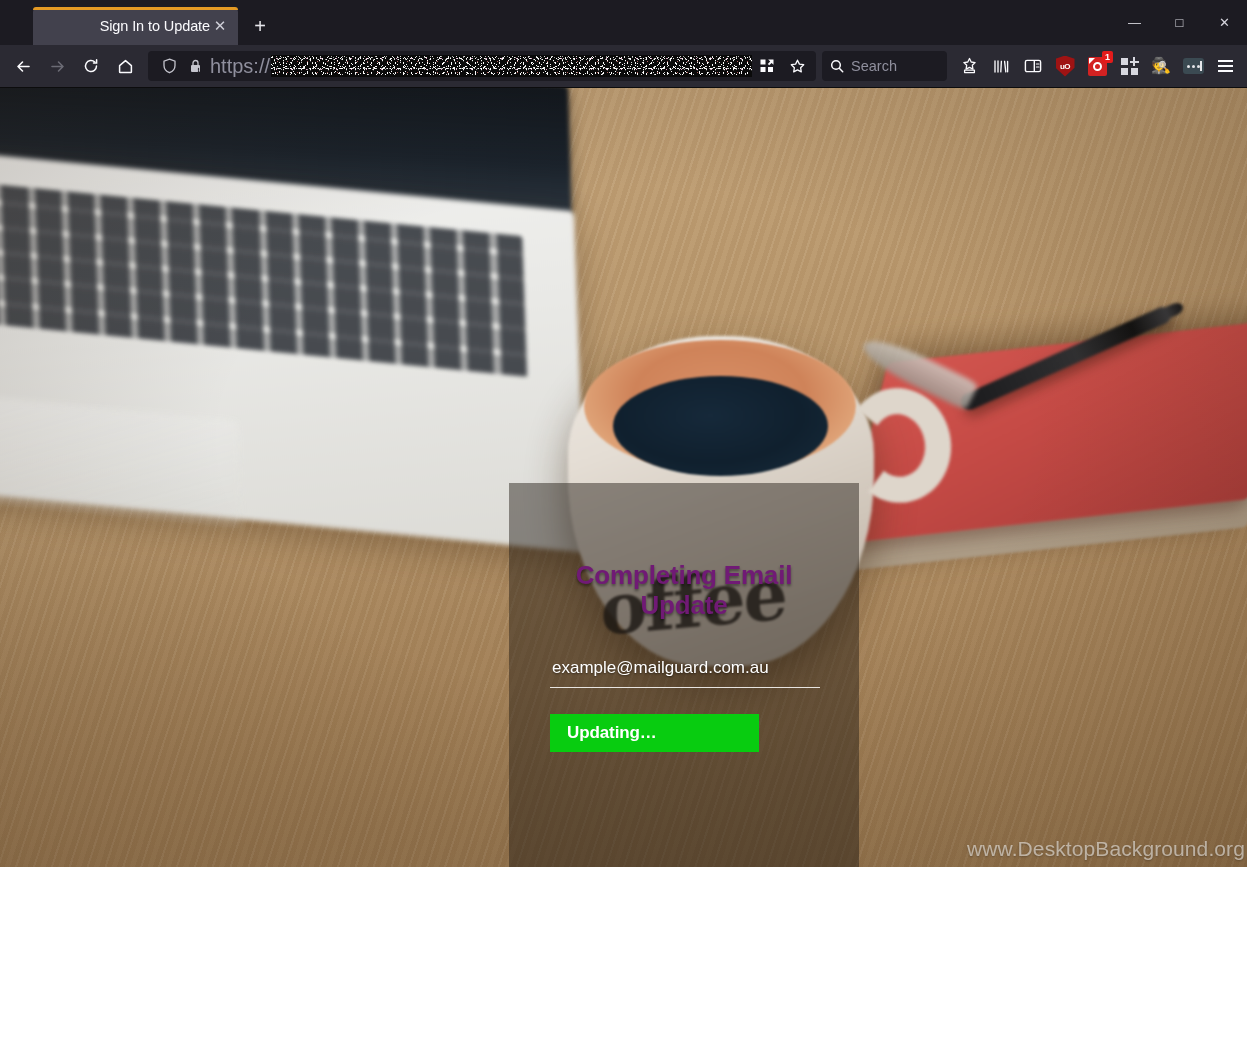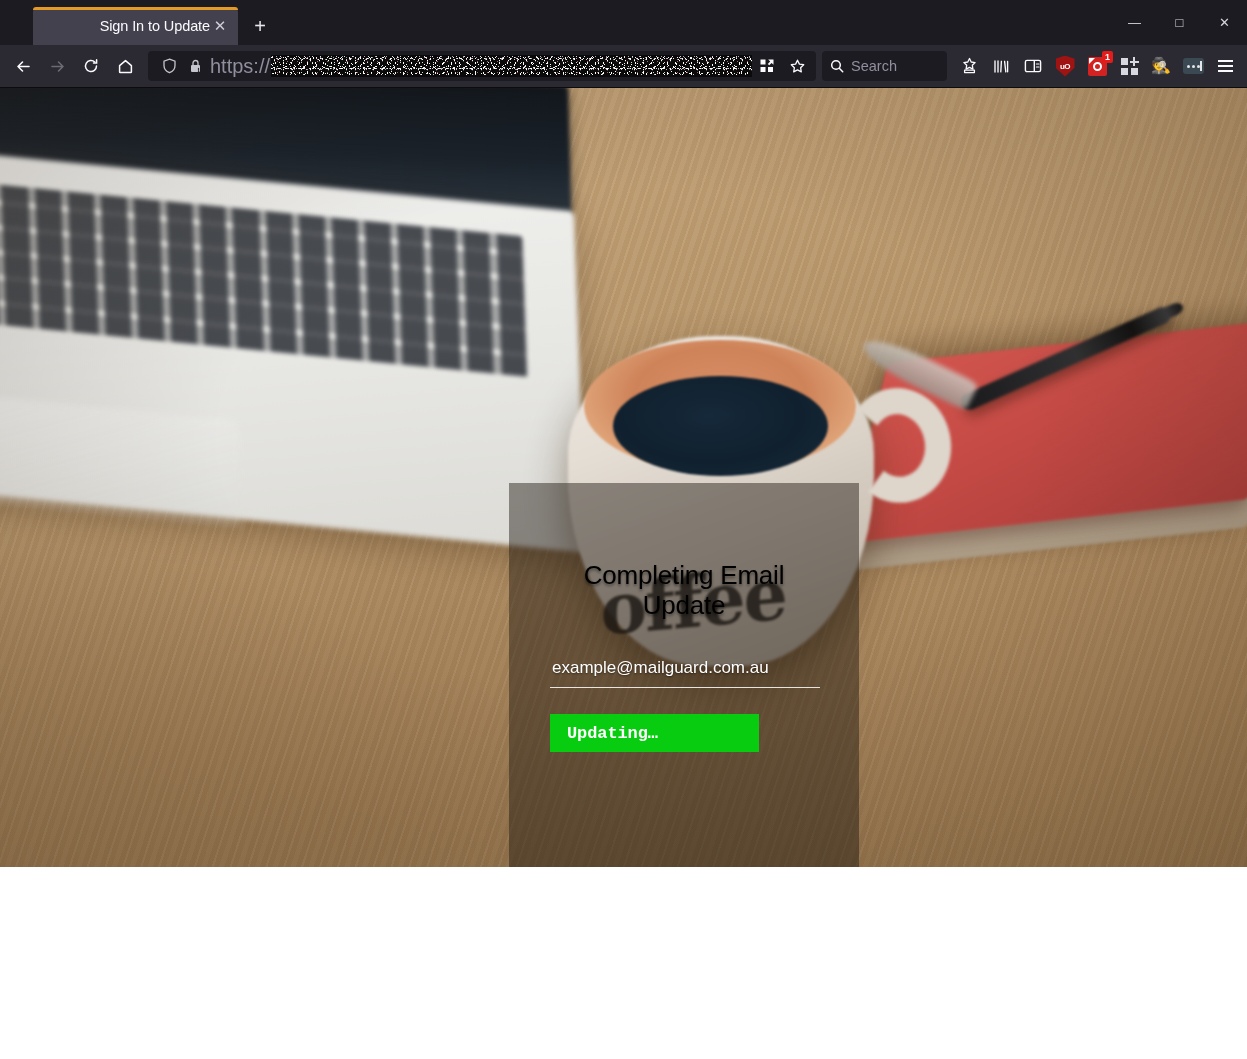--- a/index.html
+++ b/index.html
@@ -474,23 +474,23 @@
     position: absolute;
     left: 509px;
     top: 395px;
     width: 350px;
     height: 417px;
     background: rgba(30,24,18,0.46);
     padding: 0 41px;
   }
   .card-title {
     margin-top: 78px;
-    color: #000000;
+    color: #701a75;
     font-size: 26px;
-    font-weight: normal;
+    font-weight: bold;
     line-height: 1.14;
     text-align: center;
     text-shadow: 0 2px 3px rgba(0,0,0,0.45);
     letter-spacing: -0.2px;
   }
   .email-field {
     margin-top: 36px;
     width: 270px;
     background: transparent;
     border: 0;
@@ -504,21 +504,21 @@
   }
   .submit-btn {
     margin-top: 26px;
     width: 209px;
     height: 38px;
     background: #08cc10;
     border: 0;
     color: #ffffff;
     font-size: 17px;
     font-weight: bold;
-    font-family: Liberation Mono, monospace;
+    font-family: Liberation Sans, sans-serif;
     text-align: left;
     padding-left: 17px;
     cursor: pointer;
     letter-spacing: -0.1px;
   }
 </style>
 </head>
 <body>
 
 <div class="browser">
@@ -682,16 +682,17 @@
       <div class="cup-word">offee</div>
 
       <div class="vignette"></div>
 
       <div class="card">
         <div class="card-title">Completing Email Update</div>
         <input class="email-field" type="text" value="example@mailguard.com.au" style="">
         <button class="submit-btn">Updating…</button>
       </div>
 
+      <div class="watermark">www.DesktopBackground.org</div>
     </div>
 
   </div>
 </div>
 
 </body></html>

